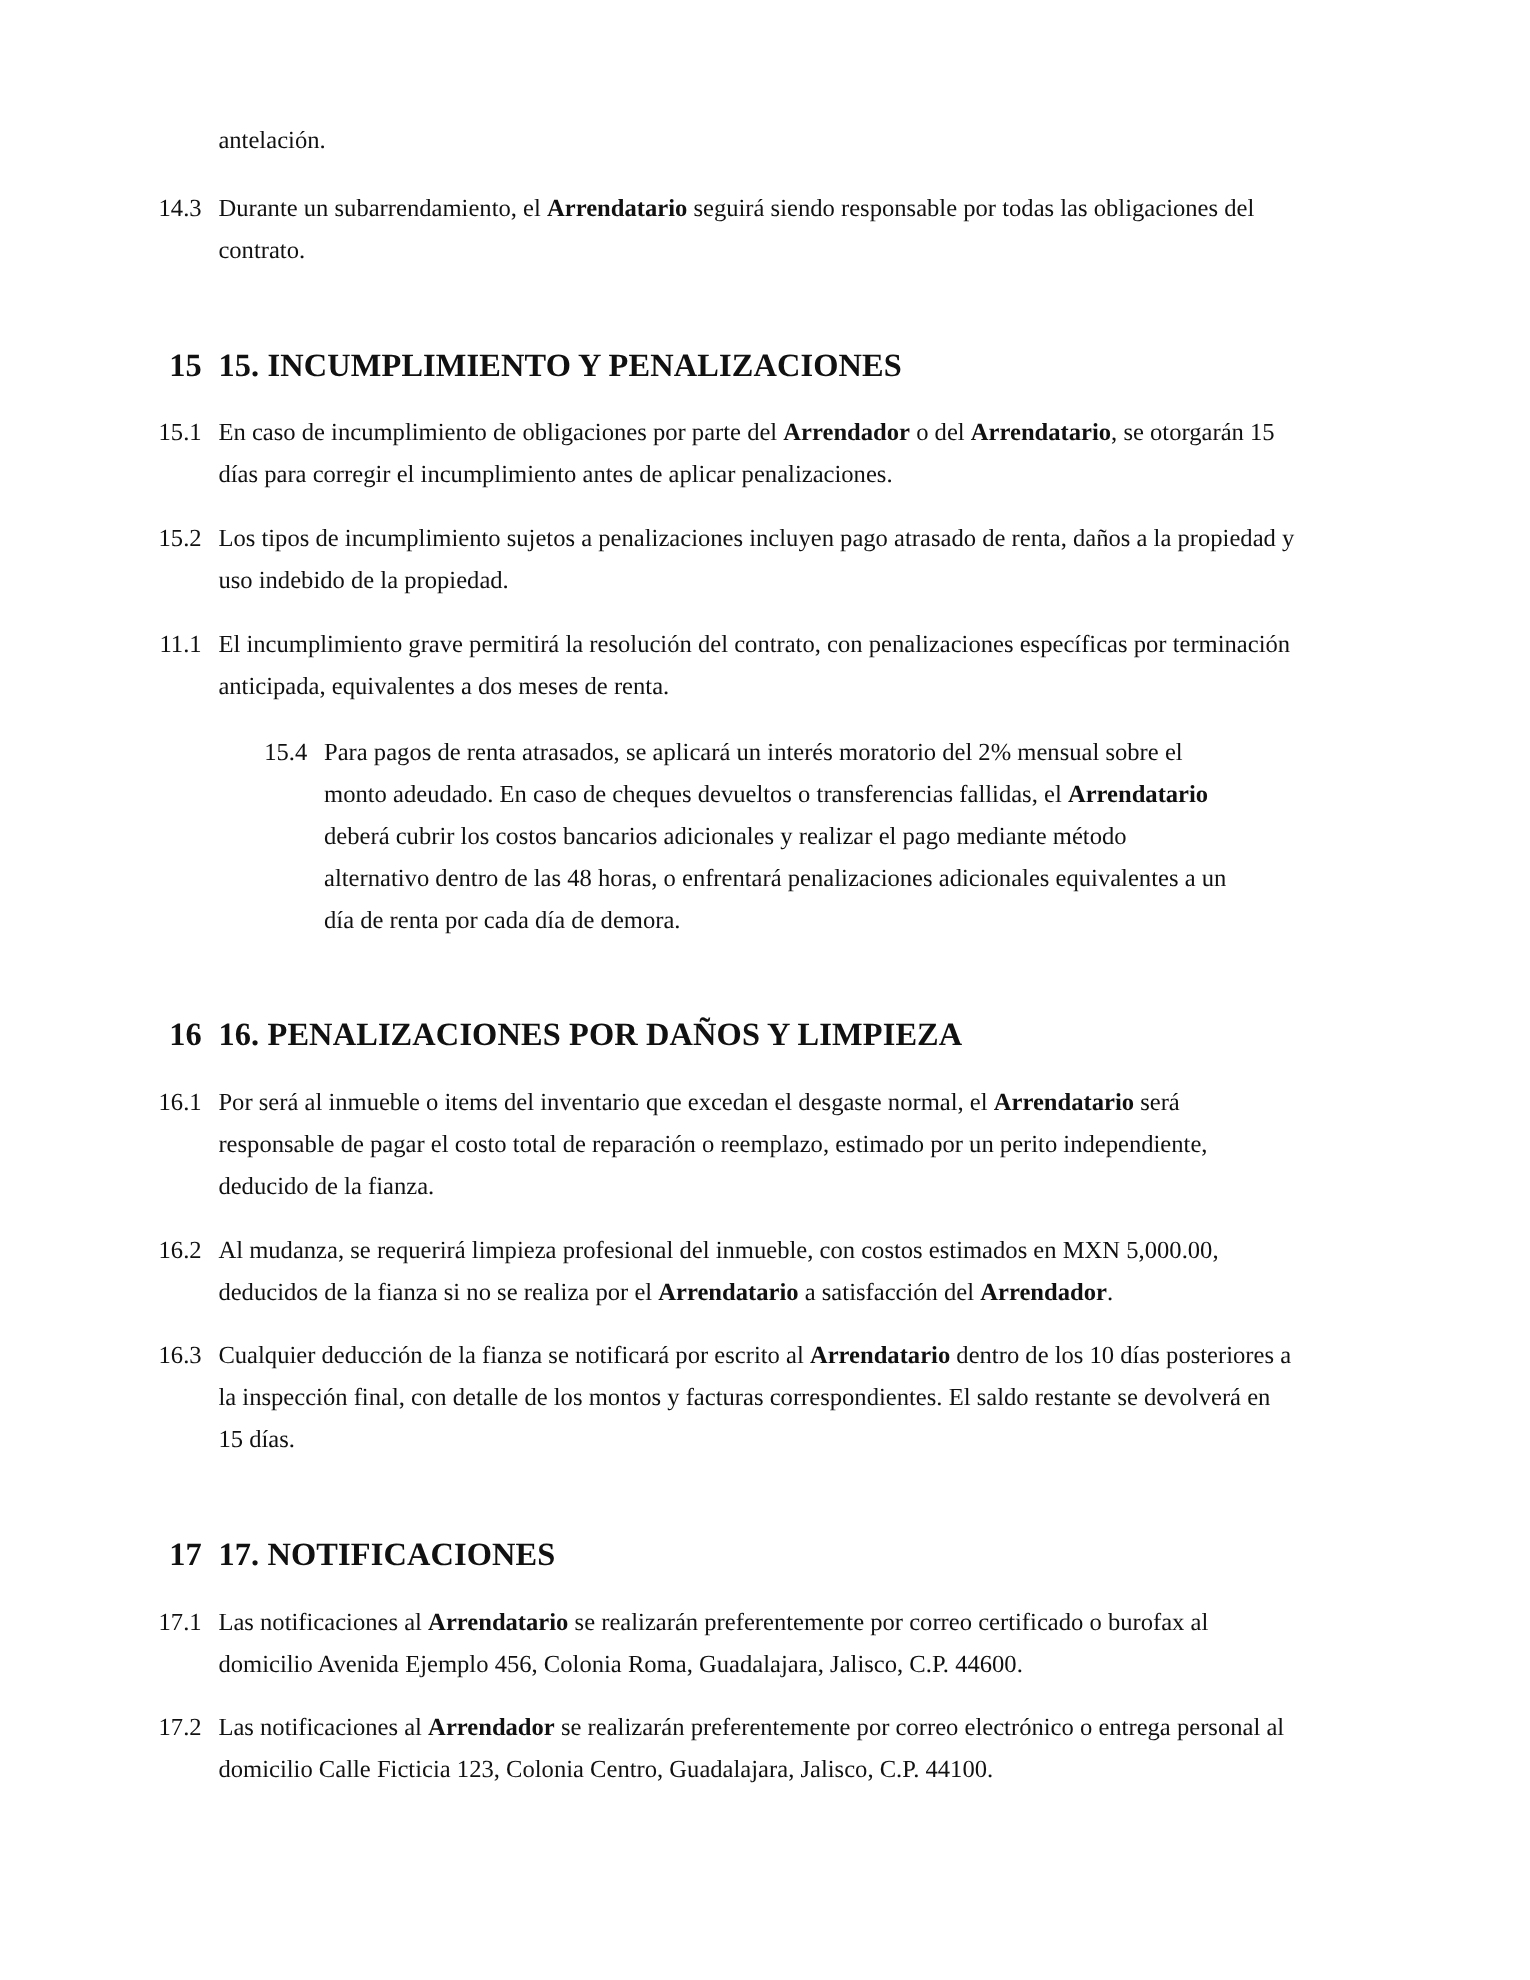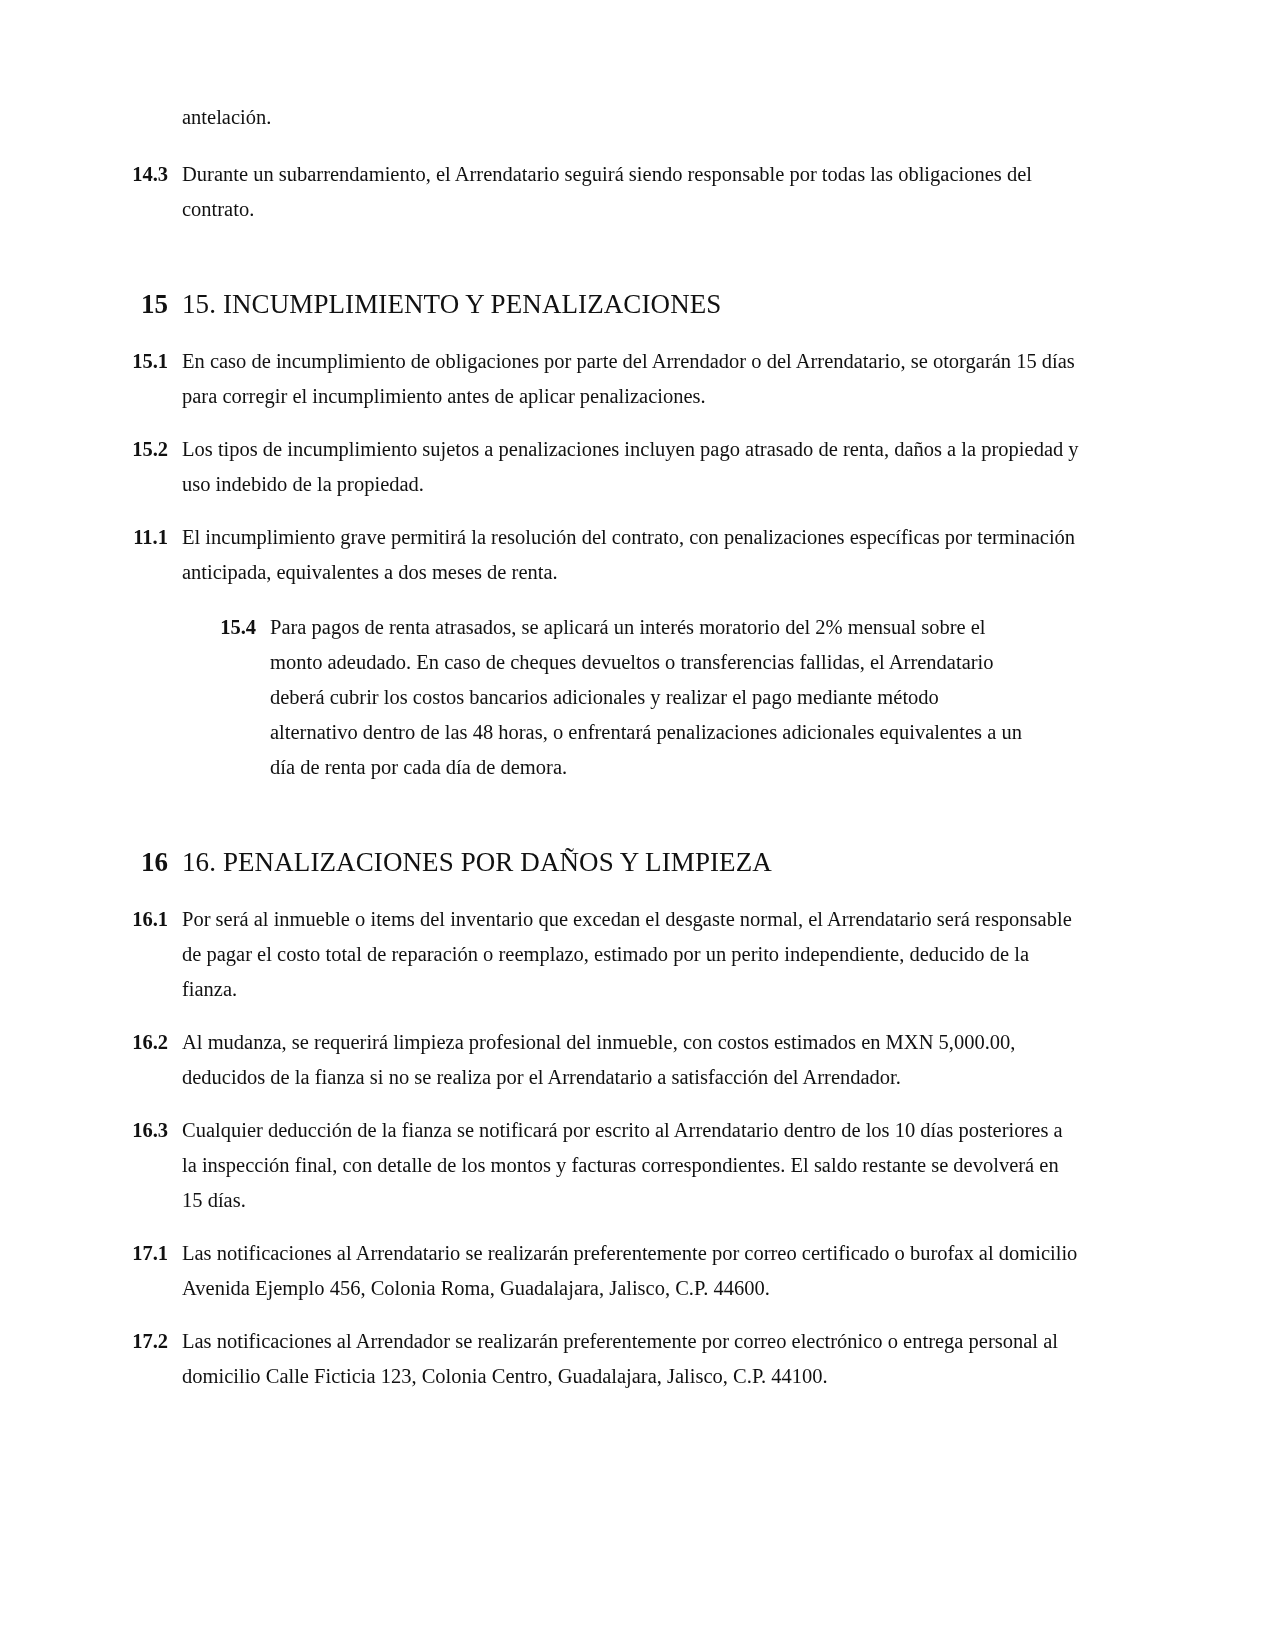--- a/index.html
+++ b/index.html
@@ -31,21 +31,20 @@
     font-size: 20.5px;
     line-height: 35px;
   }
 
   .num {
     flex: 0 0 52px;
     text-align: right;
     padding-right: 14px;
     box-sizing: border-box;
     white-space: nowrap;
-    font-weight: bold;
   }
 
   .body-txt {
     flex: 1 1 auto;
     text-align: left;
     hyphens: none;
   }
 
   
   .heading-row {
@@ -83,21 +82,21 @@
     margin-top: 20px;
     margin-bottom: 4px;
   }
   .clause.indented .body-txt {
     max-width: 760px;
   }
 
   
   .section-gap-lg { margin-top: 60px; }
 
-  b, strong { font-weight: normal; }
+  b, strong { font-weight: bold; }
 </style>
 </head>
 <body>
 
 <div class="page">
   <div id="content">
       <div class="row orphan">
         <div class="num"></div>
         <div class="body-txt"><span>antelación.</span></div>
       </div>
@@ -134,20 +133,24 @@
         <div class="body-txt"><span>Por será al inmueble o items del inventario que excedan el desgaste normal, el </span><b>Arrendatario</b><span> será responsable de pagar el costo total de reparación o reemplazo, estimado por un perito independiente, deducido de la fianza.</span></div>
       </div>
       <div class="row clause">
         <div class="num">16.2</div>
         <div class="body-txt"><span>Al mudanza, se requerirá limpieza profesional del inmueble, con costos estimados en MXN 5,000.00, deducidos de la fianza si no se realiza por el </span><b>Arrendatario</b><span> a satisfacción del </span><b>Arrendador</b><span>.</span></div>
       </div>
       <div class="row clause">
         <div class="num">16.3</div>
         <div class="body-txt"><span>Cualquier deducción de la fianza se notificará por escrito al </span><b>Arrendatario</b><span> dentro de los 10 días posteriores a la inspección final, con detalle de los montos y facturas correspondientes. El saldo restante se devolverá en 15 días.</span></div>
       </div>
+      <div class="heading-row section-gap-lg">
+        <div class="num">17</div>
+        <div class="body-txt"><b>17. NOTIFICACIONES</b></div>
+      </div>
       <div class="row clause">
         <div class="num">17.1</div>
         <div class="body-txt"><span>Las notificaciones al </span><b>Arrendatario</b><span> se realizarán preferentemente por correo certificado o burofax al domicilio Avenida Ejemplo 456, Colonia Roma, Guadalajara, Jalisco, C.P. 44600.</span></div>
       </div>
       <div class="row clause">
         <div class="num">17.2</div>
         <div class="body-txt"><span>Las notificaciones al </span><b>Arrendador</b><span> se realizarán preferentemente por correo electrónico o entrega personal al domicilio Calle Ficticia 123, Colonia Centro, Guadalajara, Jalisco, C.P. 44100.</span></div>
       </div>
     </div>
 </div>

